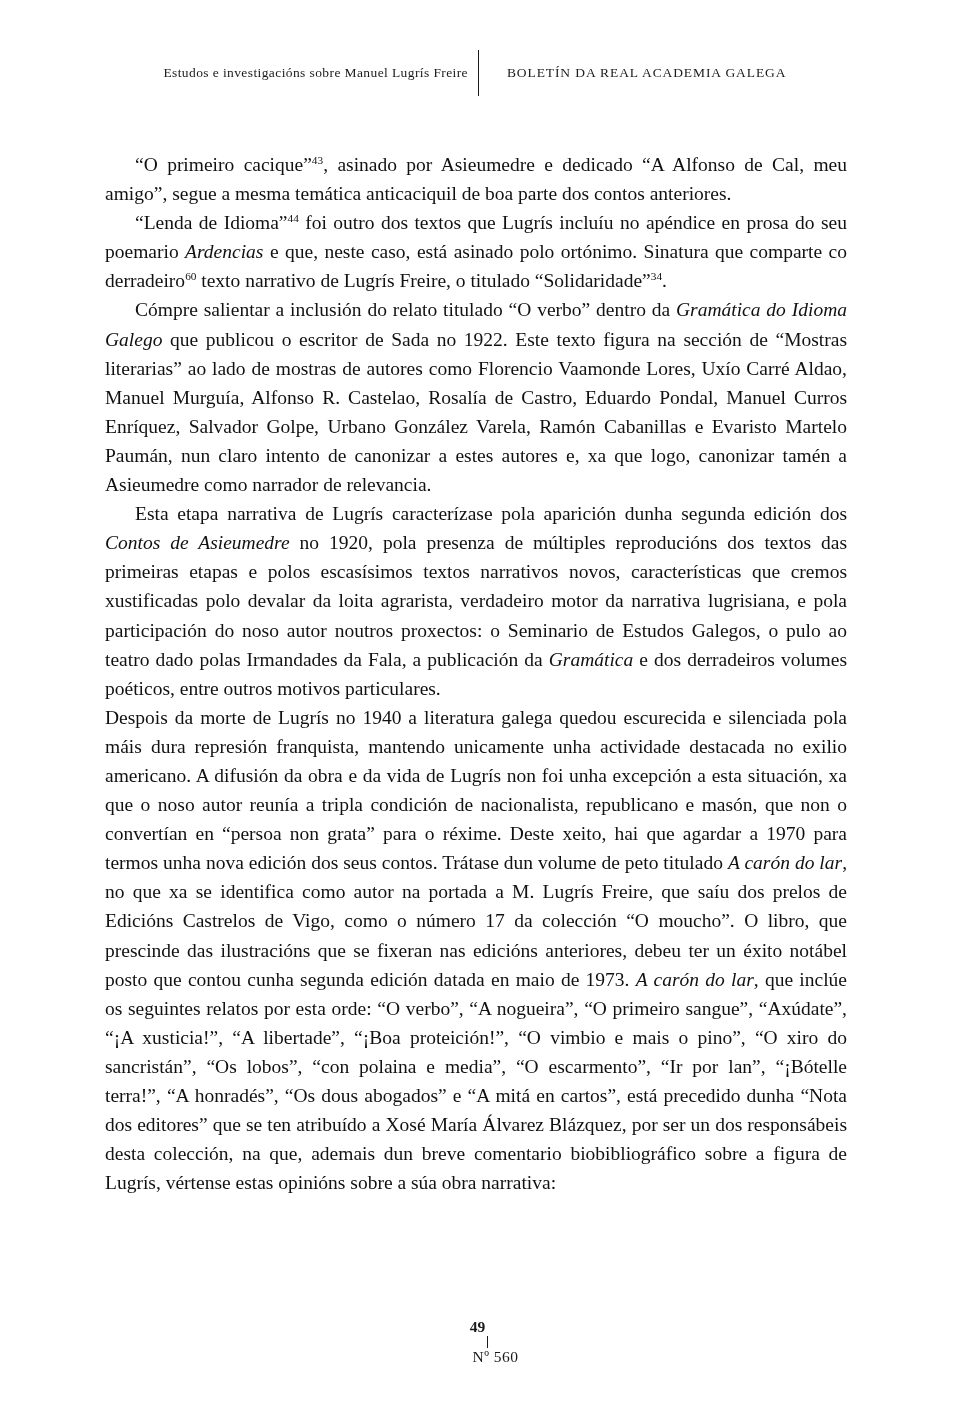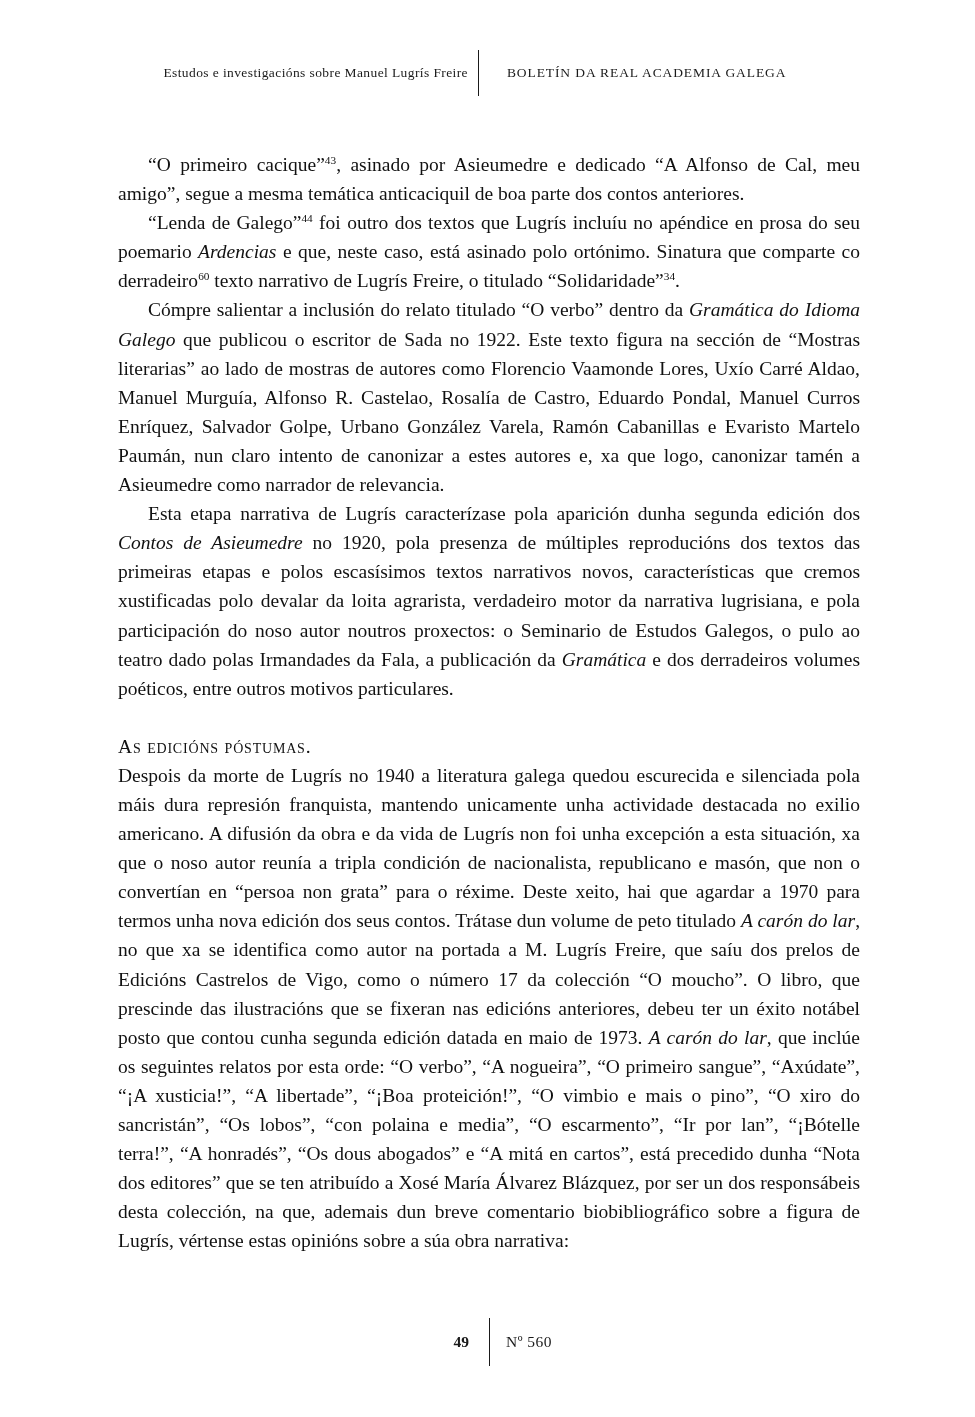--- a/index.html
+++ b/index.html
@@ -44,21 +44,21 @@
   .v-divider {
     width: 1px;
     height: 46px;
     background: #1a1a1a;
   }
 
   
   .body-text {
     position: absolute;
     top: 150px;
-    left: 118px;
+    left: 105px;
     width: 742px;
     font-size: 19.5px;
     line-height: 29.1px;
     text-align: justify;
     color: #111111;
   }
   .body-text p {
     margin: 0;
     padding: 0;
   }
@@ -85,20 +85,21 @@
   .page-footer {
     position: absolute;
     top: 1318px;
     left: 0;
     width: 975px;
     height: 48px;
     display: flex;
     align-items: center;
     font-size: 15.5px;
     color: #1a1a1a;
+    flex-direction: column;
   }
   .page-footer .f-left {
     flex: 1 1 50%;
     text-align: right;
     padding-right: 20px;
     font-weight: bold;
   }
   .page-footer .f-right {
     flex: 1 1 50%;
     text-align: left;
@@ -115,24 +116,23 @@
 <div class="page">
 
   <header class="running-header">
     <div class="h-left">Estudos e investigacións sobre Manuel Lugrís Freire</div>
     <div class="v-divider"></div>
     <div class="h-right">BOLETÍN DA REAL ACADEMIA GALEGA</div>
   </header>
 
   <main class="body-text">
       <p class="para indent"><span>“O primeiro cacique”</span><sup>43</sup><span>, asinado por Asieumedre e dedicado “A Alfonso de Cal, meu amigo”, segue a mesma temática anticaciquil de boa parte dos contos anteriores.</span></p>
-      <p class="para indent"><span>“Lenda de Galego”</span><sup>44</sup><span> foi outro dos textos que Lugrís incluíu no apéndice en prosa do seu poemario </span><i>Ardencias</i><span> e que, neste caso, está asinado polo ortónimo. Sinatura que comparte co derradeiro</span><sup>60</sup><span> texto narrativo de Lugrís Freire, o titulado “Solidaridade”</span><sup>34</sup><span>.</span></p>
+      <p class="para indent"><span>“Lenda de Idioma”</span><sup>44</sup><span> foi outro dos textos que Lugrís incluíu no apéndice en prosa do seu poemario </span><i>Ardencias</i><span> e que, neste caso, está asinado polo ortónimo. Sinatura que comparte co derradeiro</span><sup>60</sup><span> texto narrativo de Lugrís Freire, o titulado “Solidaridade”</span><sup>34</sup><span>.</span></p>
       <p class="para indent"><span>Cómpre salientar a inclusión do relato titulado “O verbo” dentro da </span><i>Gramática do Idioma Galego</i><span> que publicou o escritor de Sada no 1922. Este texto figura na sección de “Mostras literarias” ao lado de mostras de autores como Florencio Vaamonde Lores, Uxío Carré Aldao, Manuel Murguía, Alfonso R. Castelao, Rosalía de Castro, Eduardo Pondal, Manuel Curros Enríquez, Salvador Golpe, Urbano González Varela, Ramón Cabanillas e Evaristo Martelo Paumán, nun claro intento de canonizar a estes autores e, xa que logo, canonizar tamén a Asieumedre como narrador de relevancia.</span></p>
       <p class="para indent"><span>Esta etapa narrativa de Lugrís caracterízase pola aparición dunha segunda edición dos </span><i>Contos de Asieumedre</i><span> no 1920, pola presenza de múltiples reproducións dos textos das primeiras etapas e polos escasísimos textos narrativos novos, características que cremos xustificadas polo devalar da loita agrarista, verdadeiro motor da narrativa lugrisiana, e pola participación do noso autor noutros proxectos: o Seminario de Estudos Galegos, o pulo ao teatro dado polas Irmandades da Fala, a publicación da </span><i>Gramática</i><span> e dos derradeiros volumes poéticos, entre outros motivos particulares.</span></p>
-      <p class="heading">As edicións póstumas.</p>
       <p class="para"><span>Despois da morte de Lugrís no 1940 a literatura galega quedou escurecida e silenciada pola máis dura represión franquista, mantendo unicamente unha actividade destacada no exilio americano. A difusión da obra e da vida de Lugrís non foi unha excepción a esta situación, xa que o noso autor reunía a tripla condición de nacionalista, republicano e masón, que non o convertían en “persoa non grata” para o réxime. Deste xeito, hai que agardar a 1970 para termos unha nova edición dos seus contos. Trátase dun volume de peto titulado </span><i>A carón do lar</i><span>, no que xa se identifica como autor na portada a M. Lugrís Freire, que saíu dos prelos de Edicións Castrelos de Vigo, como o número 17 da colección “O moucho”. O libro, que prescinde das ilustracións que se fixeran nas edicións anteriores, debeu ter un éxito notábel posto que contou cunha segunda edición datada en maio de 1973. </span><i>A carón do lar</i><span>, que inclúe os seguintes relatos por esta orde: “O verbo”, “A nogueira”, “O primeiro sangue”, “Axúdate”, “¡A xusticia!”, “A libertade”, “¡Boa proteición!”, “O vimbio e mais o pino”, “O xiro do sancristán”, “Os lobos”, “con polaina e media”, “O escarmento”, “Ir por lan”, “¡Bótelle terra!”, “A honradés”, “Os dous abogados” e “A mitá en cartos”, está precedido dunha “Nota dos editores” que se ten atribuído a Xosé María Álvarez Blázquez, por ser un dos responsábeis desta colección, na que, ademais dun breve comentario biobibliográfico sobre a figura de Lugrís, vértense estas opinións sobre a súa obra narrativa:</span></p>
     </main>
 
   <footer class="page-footer">
     <div class="f-left">49</div>
     <div class="v-divider"></div>
     <div class="f-right">Nº 560</div>
   </footer>
 
 </div>

